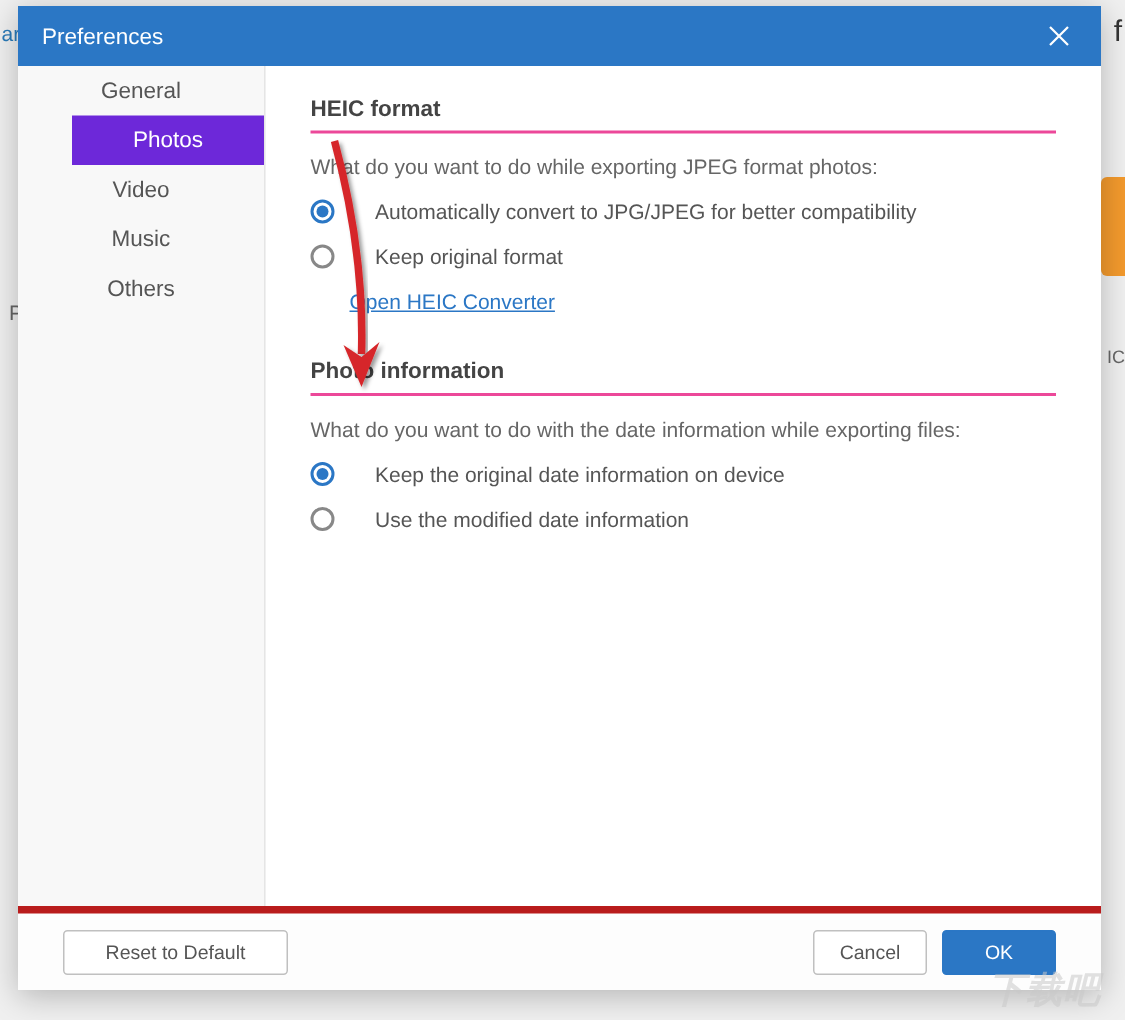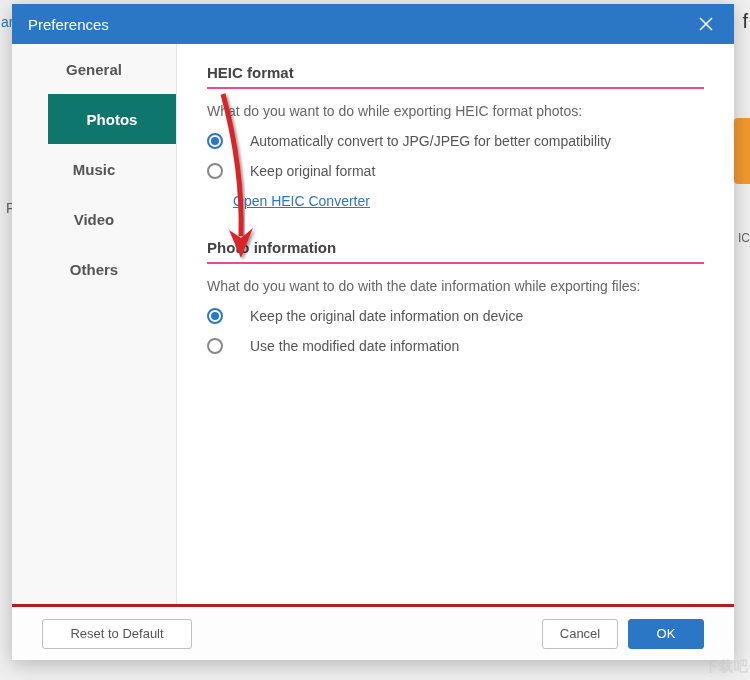--- a/index.html
+++ b/index.html
@@ -48,31 +48,30 @@
       min-height: 0;
     }
     .sidebar {
       width: 165px;
       background: #f8f8f8;
       border-right: 1px solid #e5e5e5;
       display: flex;
       flex-direction: column;
     }
     .side-item {
-      height: 50px;
+      height: 33px;
       display: flex;
       align-items: center;
       justify-content: center;
       font-size: 15px;
       color: #555;
       cursor: pointer;
-      font-weight: bold;
     }
     .side-item.active {
-      background: #0f766e;
+      background: #6d28d9;
       color: #fff;
       margin-left: 36px;
     }
     .content {
       flex: 1;
       padding: 20px 30px;
       color: #555;
       font-size: 14px;
       overflow: auto;
       position: relative;
@@ -110,21 +109,21 @@
     .link {
       color: #2b77c5;
       text-decoration: underline;
       cursor: pointer;
       margin-left: 26px;
       display: inline-block;
       margin-bottom: 30px;
     }
     .footer {
       height: 56px;
-      border-top: 3px solid #b91c1c;
+      border-top: 5px solid #b91c1c;
       background: #fdfdfd;
       display: flex;
       align-items: center;
       padding: 0 30px;
       gap: 10px;
     }
     .footer .spacer { flex: 1; }
     .btn {
       height: 30px;
       min-width: 76px;
@@ -153,26 +152,27 @@
     
     .arrow-overlay {
       position: absolute;
       left: 205px; top: 88px;
       width: 60px; height: 180px;
       pointer-events: none;
     }
     
     .watermark {
       position: absolute;
-      right: 1px; bottom: 4px;
-      font-size: 14px;
+      right: 16px; bottom: 4px;
+      font-size: 24px;
       font-weight: 700;
       color: rgba(200,200,200,.55);
       letter-spacing: 1px;
       font-family: "Arial Black", sans-serif;
+      font-style: italic;
     }
   </style>
 </head>
 <body>
 
 <span class="bg-fragment bg-left">ar</span>
 <span class="bg-fragment bg-p">P</span>
 <span class="bg-fragment bg-f">f</span>
 <span class="bg-fragment bg-ic">IC</span>
 <div class="orange-sliver"></div>
@@ -191,34 +191,34 @@
 
   <div class="body">
     <div class="sidebar">
       <div class="side-item">
           <span>General</span>
         </div>
       <div class="side-item active">
           <span>Photos</span>
         </div>
       <div class="side-item">
+          <span>Video</span>
+        </div>
+      <div class="side-item">
           <span>Music</span>
         </div>
       <div class="side-item">
-          <span>Video</span>
-        </div>
-      <div class="side-item">
           <span>Others</span>
         </div>
     </div>
 
     <div class="content">
 
       <div class="section-title">HEIC format</div>
-      <div class="section-desc">What do you want to do while exporting HEIC format photos:</div>
+      <div class="section-desc">What do you want to do while exporting JPEG format photos:</div>
 
       <div class="radio-row">
         <span class="radio checked"></span>
         <span>Automatically convert to JPG/JPEG for better compatibility</span>
       </div>
       <div class="radio-row">
         <span class="radio"></span>
         <span>Keep original format</span>
       </div>
       <span class="link">Open HEIC Converter</span>

